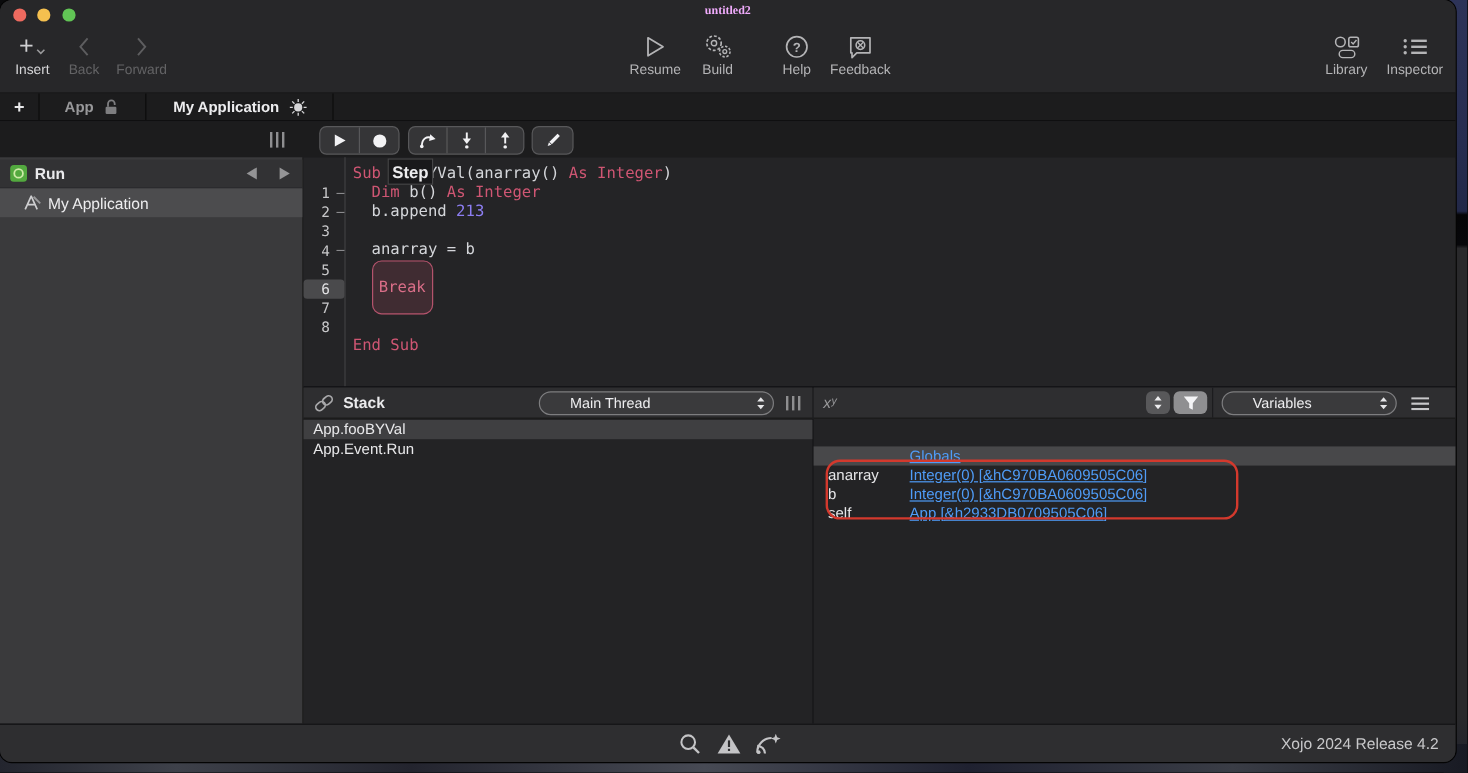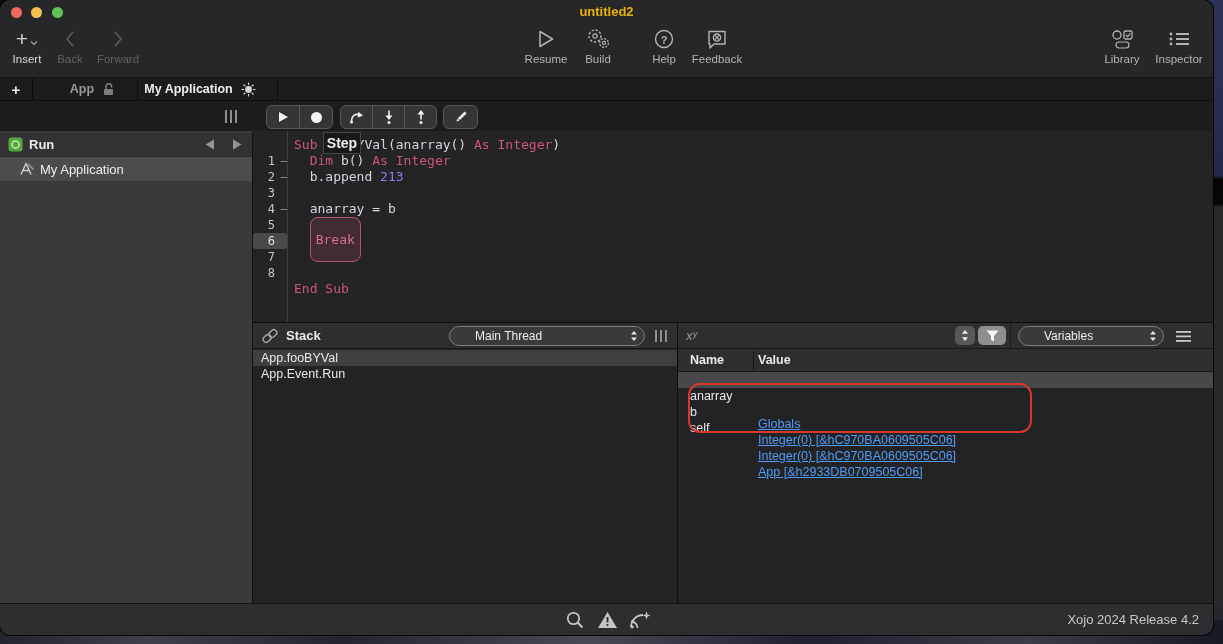--- a/index.html
+++ b/index.html
@@ -18,21 +18,21 @@
 
   
   .window{position:absolute;left:0;top:0;width:1213px;height:635px;z-index:1;
     background:#242426;border-radius:10px;overflow:hidden;box-shadow:0 0 0 1px #040404;}
 
   
   .titlebar{position:absolute;left:0;top:0;width:100%;height:77px;background:#272729;
     border-bottom:1px solid #151515;}
   .tl{position:absolute;top:7px;width:11px;height:11px;border-radius:50%;}
   .win-title{position:absolute;left:0;top:4px;width:100%;text-align:center;
-    font-size:13px;font-weight:bold;color:#eab308;}
+    font-size:10px;font-weight:bold;color:#f0abfc;font-family:Liberation Serif, serif;}
   .tool{position:absolute;top:27px;text-align:center;color:#b4b4b6;cursor:default;}
   .tool .ticon{height:24px;display:flex;align-items:center;justify-content:center;}
   .tool .tlbl{font-size:11.5px;margin-top:2px;}
   .tool.on .tlbl{color:#d6d6d8;}
   .tool.off{color:#5d5d5f;}
   .tool.off .tlbl{color:#636365;}
   .bigplus{font-size:21px;line-height:20px;font-weight:300;color:#cfcfd1;}
 
   
   .tabbar{position:absolute;left:0;top:78px;width:100%;height:22px;background:#1c1c1d;
@@ -108,21 +108,21 @@
   .filterbox input::placeholder{color:#8c8c8e;}
   .sqbtn{position:absolute;top:3px;height:19px;border-radius:5px;display:flex;
     align-items:center;justify-content:center;box-sizing:border-box;}
   .colheader{position:absolute;left:0;top:26px;width:100%;height:23px;background:#2e2e30;
     border-bottom:1px solid #1a1a1c;box-sizing:border-box;}
   .colheader .coldiv{position:absolute;left:75px;top:2px;width:1px;height:19px;background:#161618;}
   .colh{position:absolute;top:4px;font-size:12.5px;font-weight:bold;color:#eaeaec;}
   .vrow{position:absolute;left:0;width:100%;height:16px;line-height:16px;font-size:12.5px;}
   .vrow.stripe{background:#48484a;}
   .vname{position:absolute;left:12px;color:#e7e7e9;}
-  .vval{position:absolute;left:80px;margin-top:44px;}
+  .vval{position:absolute;left:80px;}
   .vlink{color:#4f9cf7;text-decoration:underline;cursor:pointer;}
   .redbox{position:absolute;left:10px;top:60px;width:340px;height:46px;border:2px solid #d3392d;
     border-radius:12px;z-index:5;pointer-events:none;}
 
   
   .statusbar{position:absolute;left:0;top:603px;width:100%;height:32px;background:#2e2e30;
     border-top:1px solid #111113;box-sizing:border-box;}
   .sbicon{position:absolute;top:7px;color:#c4c4c6;}
   .sbver{position:absolute;right:14px;top:8px;font-size:13px;color:#c8c8ca;}
 
@@ -232,21 +232,21 @@
           </svg>
         </div>
         <div class="tlbl">Inspector</div>
       </div>
     </div>
 
     <div class="tabbar">
       <div class="tab" style="left:0;width:33px;">
         <span class="tabtxt" style="color:#e8e8ea;font-size:15px;">+</span>
       </div>
-      <div class="tab" style="left:48px;width:90px;align-items:center;">
+      <div class="tab" style="left:32px;width:90px;align-items:center;">
         <span class="tabtxt" style="color:#98989a;">App</span>
         <span>
           <svg width="13" height="14" viewBox="0 0 13 14">
               <rect x="2" y="7" width="9" height="6" rx="1" fill="#7e7e80"></rect>
               <path d="M4 7 V4.5 a2.8 2.8 0 0 1 5.6 0 V5.4" fill="none" stroke="#7e7e80" stroke-width="1.5"></path>
             </svg>
         </span>
       </div>
       <div class="tab" style="left:123px;width:155px;">
         <span class="tabtxt" style="color:#ededef;">My Application</span>
@@ -436,25 +436,20 @@
         </div>
         <span class="abs" style="left:498px;top:8px;">
           <svg width="15" height="11" viewBox="0 0 15 11">
               <rect y="0" width="15" height="1.8" fill="#c8c8ca"></rect>
               <rect y="4.5" width="15" height="1.8" fill="#c8c8ca"></rect>
               <rect y="9" width="15" height="1.8" fill="#c8c8ca"></rect>
             </svg>
         </span>
       </div>
 
-      <div class="colheader">
-        <span class="colh" style="left:12px;">Name</span>
-        <span class="coldiv"></span>
-        <span class="colh" style="left:80px;">Value</span>
-      </div>
 
       <div class="vrow stripe" style="top:49px;">
         <span class="vval vlink">Globals</span>
       </div>
       <div class="vrow" style="top:65px;">
         <span class="vname">anarray</span>
         <span class="vval vlink">Integer(0) [&amp;hC970BA0609505C06]</span>
       </div>
       <div class="vrow" style="top:81px;">
         <span class="vname">b</span>

